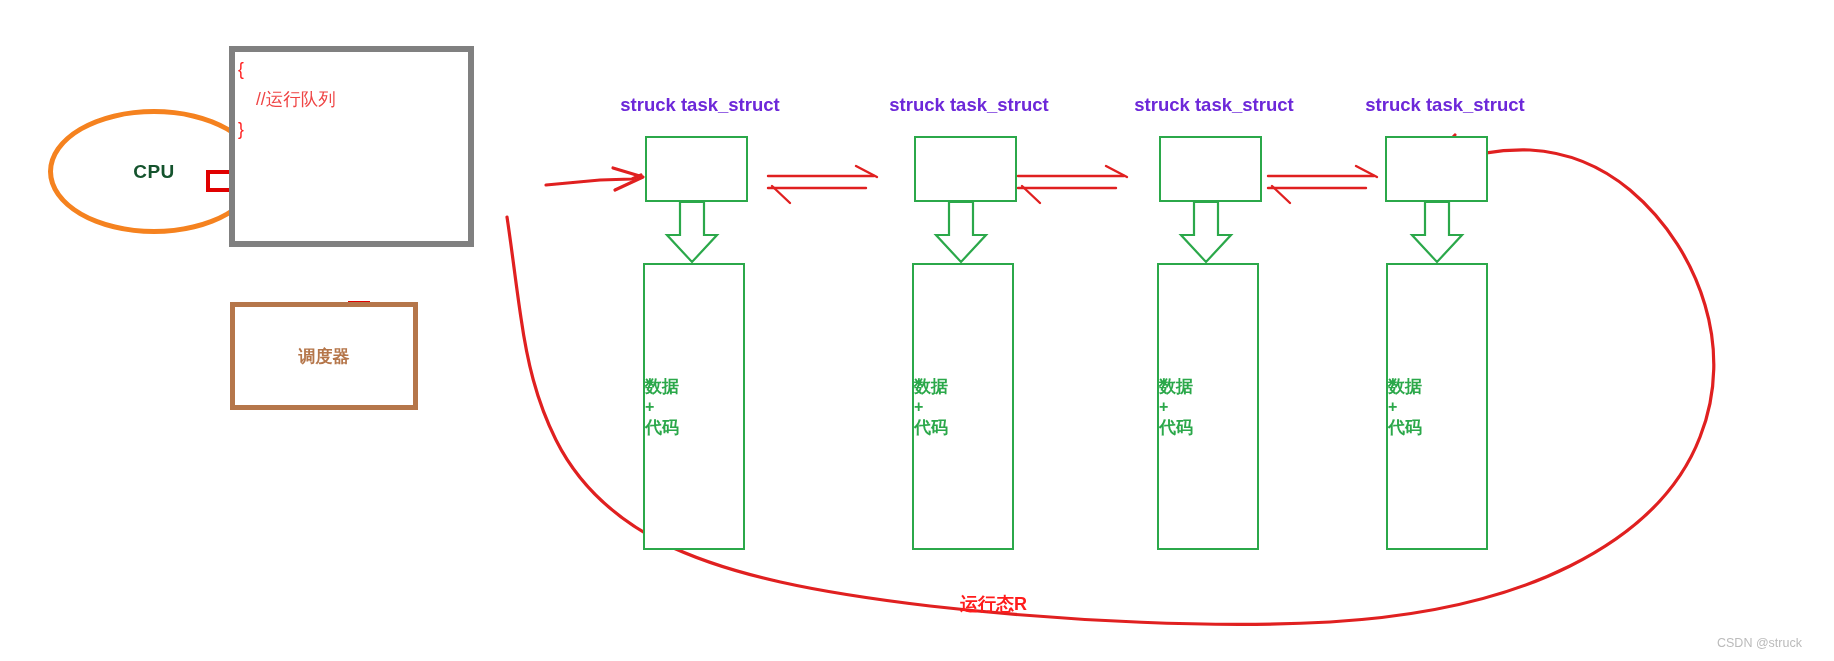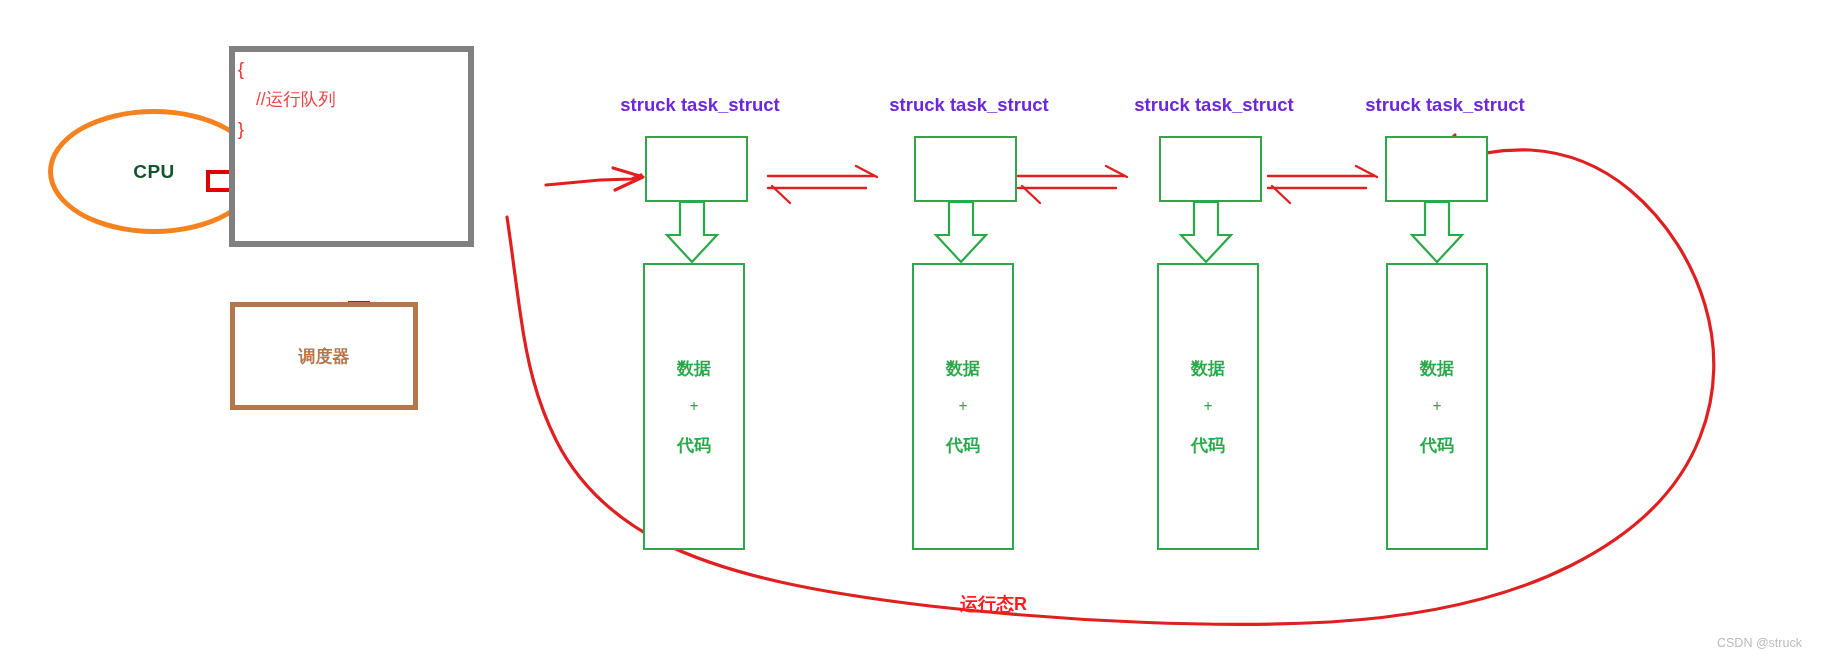--- a/index.html
+++ b/index.html
@@ -84,27 +84,25 @@
     border: 2px solid #2BA84A;
     background: #ffffff;
     box-sizing: border-box;
   }
   .ts-datacode {
     border: 2px solid #2BA84A;
     background: #ffffff;
     box-sizing: border-box;
     display: flex;
     flex-direction: column;
-    align-items: center;
+    align-items: flex-start;
     justify-content: center;
-    gap: 18px;
     color: #2BA84A;
     font-weight: bold;
     font-size: 17px;
-    font-family: Liberation Serif, serif;
   }
   .ts-datacode .plus { font-size: 16px; font-weight: bold; }
 
   
   #running-state-label {
     left: 960px; top: 592px;
     color: #FF1C1C;
     font-weight: bold;
     font-size: 18px;
     white-space: nowrap;

